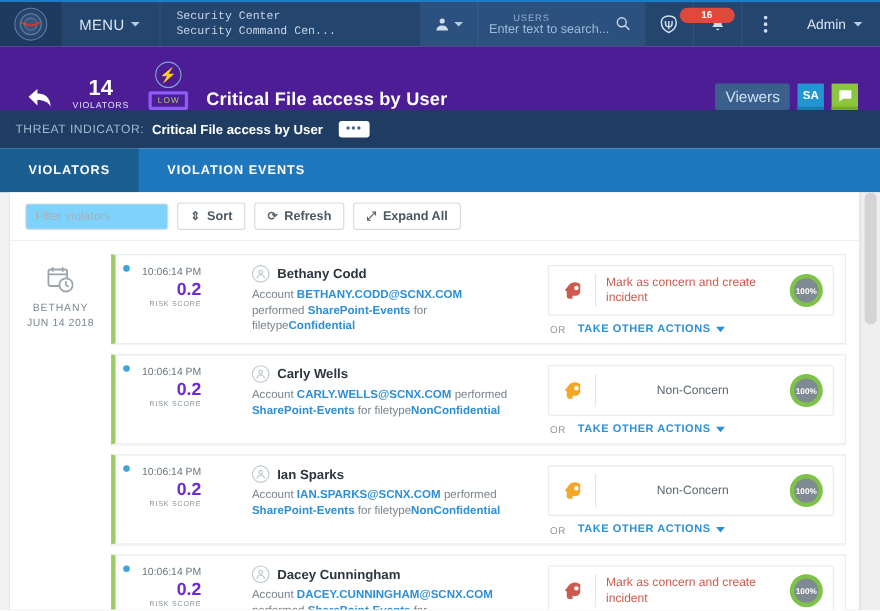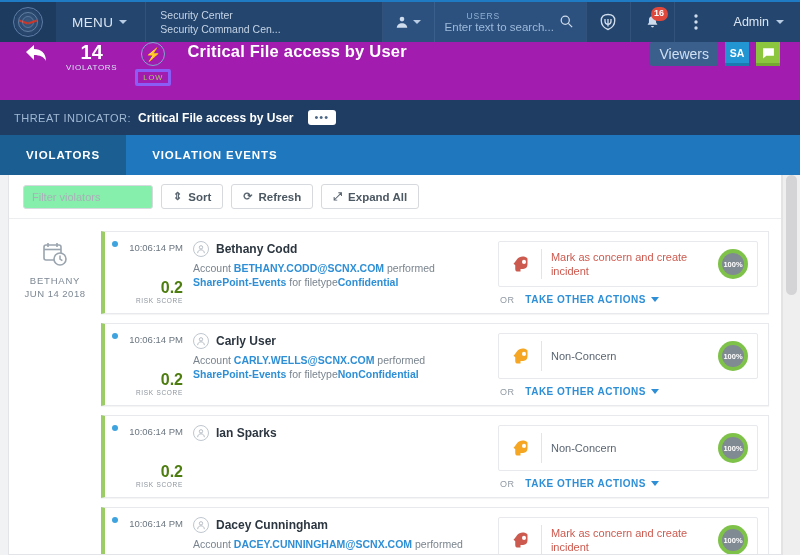--- a/index.html
+++ b/index.html
@@ -36,21 +36,21 @@
   }
   .radar-ring2 { position:absolute; inset:8px; border-radius:50%; border:1px solid rgba(160,190,220,.35); }
 
   .menu-cell {
     display:flex; align-items:center; gap:6px; padding: 0 18px 0 16px;
     color:#dbe6f2; font-size: 13.5px; letter-spacing:.4px; cursor:pointer;
     border-right:1px solid #32527c;
   }
   .breadcrumb-cell {
     display:flex; flex-direction:column; justify-content:center; padding-left:14px;
-    color:#c5d4e6; font-size: 10.5px; line-height: 14px; flex: 0 0 auto;
+    color:#c5d4e6; font-size: 10.5px; line-height: 14px; flex: 0 0 auto; font-family: Liberation Mono, monospace;
   }
   .nav-spacer { flex: 1 1 auto; }
 
   .user-cell {
     width:52px; display:flex; align-items:center; justify-content:center; gap:4px;
     background:#2d517e; border-left:1px solid #32527c; cursor:pointer;
   }
   .search-cell {
     width:152px; background:#2d517e; display:flex; flex-direction:column; justify-content:center;
     padding: 0 8px 0 10px; border-left:1px solid #3a5f8c; position:relative;
@@ -63,31 +63,31 @@
   .search-input::placeholder { color:#9dbadb; }
   .search-ico { position:absolute; right:12px; top:12px; }
 
   .icon-cell {
     width:44px; display:flex; align-items:center; justify-content:center;
     border-left:1px solid #32527c; cursor:pointer; position:relative;
   }
   .badge-count {
     position:absolute; top:5px; right:6px; background:#e0483c; color:#fff;
     font-size:9px; line-height:13px; min-width:17px; height:14px; border-radius:7px;
-    text-align:center; padding:0 3px; font-weight:bold;
+    text-align:center; padding:0 20px; font-weight:bold;
   }
   .admin-cell {
     display:flex; align-items:center; gap:7px; padding:0 16px; color:#dbe6f2;
     font-size:12.5px; cursor:pointer;
   }
   .caret { width:0;height:0;border-left:4px solid transparent;border-right:4px solid transparent;border-top:4px solid #b8cce3; }
 
   
   .subheader {
-    height: 58px; background:#a21caf; display:flex; align-items:flex-start; padding: 0 14px;
+    height: 58px; background:#4c1d95; display:flex; align-items:flex-end; padding: 0 14px;
     position:relative;
   }
   .back-arrow { width:44px; display:flex; align-items:center; justify-content:center; cursor:pointer; }
   .violators-box { text-align:center; padding: 0 14px 0 8px; color:#fff; }
   .violators-num { font-size:20px; font-weight:bold; line-height:21px; }
   .violators-lbl { font-size:8px; letter-spacing:.7px; color:#d7e3f1; }
   .sev-box { display:flex; flex-direction:column; align-items:center; gap:3px; padding:0 16px 0 4px; }
   .sev-circle {
     width:24px;height:24px;border-radius:50%;border:1px solid #7fa6cd;
     display:flex;align-items:center;justify-content:center;color:#cfe1f3;font-size:13px;
@@ -131,21 +131,21 @@
   .content { position:absolute; top:175px; left:0; right:0; bottom:0; background:#f1f2f4; }
   .panel { position:absolute; top:0; left:8px; right:18px; bottom:0; background:#fff;
     border:1px solid #e2e4e7; border-top:0; }
   .toolbar {
     height:44px; display:flex; align-items:center; gap:8px; padding:0 14px;
     border-bottom:1px solid #eceef0; background:#fff;
   }
   .filter-input {
     width:130px; height:24px; border:1px solid #d6d9dd; border-radius:3px;
     font-size:11px; padding:0 8px; color:#55606c; outline:none;
-    font-family:"Liberation Sans", sans-serif; background:#86efac;
+    font-family:"Liberation Sans", sans-serif; background:#7dd3fc;
   }
   .filter-input::placeholder { color:#a9b0b8; }
   .tb-btn {
     height:25px; border:1px solid #d6d9dd; border-radius:3px; background:#fff;
     display:flex; align-items:center; gap:6px; padding:0 11px; cursor:pointer;
     font-size:11.5px; color:#4c5862; font-weight:bold;
   }
   .tb-ico { font-size:11px; color:#5a6570; }
 
   
@@ -158,42 +158,42 @@
   .rows { flex:1 1 auto; padding-right:12px; }
 
   .vrow {
     display:flex; background:#fff; border:1px solid #e7e9ec; border-left:4px solid #9ccc65;
     margin-bottom:9px; min-height:76px; box-shadow: 0 1px 1px rgba(0,0,0,.04); gap: 13px;
   }
   .vleft { flex:1 1 auto; display:flex; padding:9px 0 9px 0; position:relative; }
   .blue-dot { width:6px;height:6px;border-radius:50%;background:#3fa3e0; position:absolute; left:7px; top:9px; }
   .timecol { width:88px; flex:0 0 88px; text-align:right; padding-right:10px; padding-left:16px; }
   .time { font-size:9.5px; color:#6b7680; line-height:13px; }
-  .score { font-size:16px; font-weight:bold; color:#4d7c0f; line-height:19px;margin-top:24px; }
+  .score { font-size:16px; font-weight:bold; color:#6d28d9; line-height:19px; }
   .score-lbl { font-size:6.5px; letter-spacing:.7px; color:#8c959e; }
-  .infocol { flex:1 1 auto; padding-right:8px; }
+  .infocol { flex:1 1 auto; padding-right:8px;margin-left:36px; }
   .uname-line { display:flex; align-items:center; gap:7px; margin-bottom:4px; }
   .avatar {
     width:16px;height:16px;border-radius:50%;border:1px solid #bfc7cf; display:flex;
     align-items:center; justify-content:center;
   }
   .uname { font-size:12px; font-weight:bold; color:#2c3640; }
   .desc { font-size:10.5px; line-height:14px; color:#7a848e; }
   .lnk { color:#2e8fd6; font-weight:bold;text-align:right; }
 
   .vright { width:278px; flex:0 0 278px; padding:9px 10px 7px 8px; }
   .action-card {
     border:1px solid #e7e9ec; border-radius:2px; display:flex; align-items:center;
     padding:7px 9px; gap:9px; min-height:44px; background:#fff; cursor:pointer;
   }
   .head-ico { width:24px; flex:0 0 24px; display:flex; align-items:center; justify-content:center; }
   .divider-v { width:1px; align-self:stretch; background:#e2e4e7; }
   .action-text { flex:1 1 auto; font-size:11px; line-height:14px; }
   .action-text.concern { color:#cc5a4f; }
-  .action-text.nonconcern { color:#5b6672; }
+  .action-text.nonconcern { color:#5b6672;margin-left:46px; }
   .donut {
     width:30px;height:30px;border-radius:50%; flex:0 0 30px;
     background: conic-gradient(#7fc24a 0deg 360deg);
     display:flex; align-items:center; justify-content:center;
   }
   .donut-inner {
     width:22px;height:22px;border-radius:50%;background:#808a92;color:#fff;
     display:flex;align-items:center;justify-content:center;font-size:7.5px;font-weight:bold;
   }
   .or-row { display:flex; align-items:center; gap:11px; padding:7px 0 0 2px; }
@@ -419,21 +419,21 @@
                   <div class="score-lbl">RISK SCORE</div>
                 </div>
                 <div class="infocol">
                   <div class="uname-line">
                     <span class="avatar">
                       <svg width="10" height="10" viewBox="0 0 24 24">
                           <circle cx="12" cy="8" r="4" fill="none" stroke="#a8b1ba" stroke-width="2"></circle>
                           <path d="M4 22c0-5 3.5-8 8-8s8 3 8 8" fill="none" stroke="#a8b1ba" stroke-width="2"></path>
                         </svg>
                     </span>
-                    <span class="uname">Carly User</span>
+                    <span class="uname">Carly Wells</span>
                   </div>
                   <div class="desc"><span>Account </span><span class="lnk">CARLY.WELLS@SCNX.COM</span><span> performed </span><span class="lnk">SharePoint-Events</span><span> for filetype</span><span class="lnk">NonConfidential</span></div>
                 </div>
               </div>
               <div class="vright">
                 <div class="action-card">
                   <span class="head-ico">
                     <svg width="21" height="21" viewBox="0 0 24 24">
                       <path d="M20 5c-3-3-9-3-12 1-1 1.5-2 3-4 5 1 1 2 1 2 2v4c0 2 1 3 3 3h3v-3h3c3 0 5-2 5-5z" fill="#f5a623"></path>
                       <circle cx="16" cy="9" r="2.3" fill="#ffffff"></circle>
@@ -466,20 +466,21 @@
                 <div class="infocol">
                   <div class="uname-line">
                     <span class="avatar">
                       <svg width="10" height="10" viewBox="0 0 24 24">
                           <circle cx="12" cy="8" r="4" fill="none" stroke="#a8b1ba" stroke-width="2"></circle>
                           <path d="M4 22c0-5 3.5-8 8-8s8 3 8 8" fill="none" stroke="#a8b1ba" stroke-width="2"></path>
                         </svg>
                     </span>
                     <span class="uname">Ian Sparks</span>
                   </div>
+                  <div class="desc"><span>Account </span><span class="lnk">IAN.SPARKS@SCNX.COM</span><span> performed </span><span class="lnk">SharePoint-Events</span><span> for filetype</span><span class="lnk">NonConfidential</span></div>
                 </div>
               </div>
               <div class="vright">
                 <div class="action-card">
                   <span class="head-ico">
                     <svg width="21" height="21" viewBox="0 0 24 24">
                       <path d="M20 5c-3-3-9-3-12 1-1 1.5-2 3-4 5 1 1 2 1 2 2v4c0 2 1 3 3 3h3v-3h3c3 0 5-2 5-5z" fill="#f5a623"></path>
                       <circle cx="16" cy="9" r="2.3" fill="#ffffff"></circle>
                     </svg>
                   </span>

